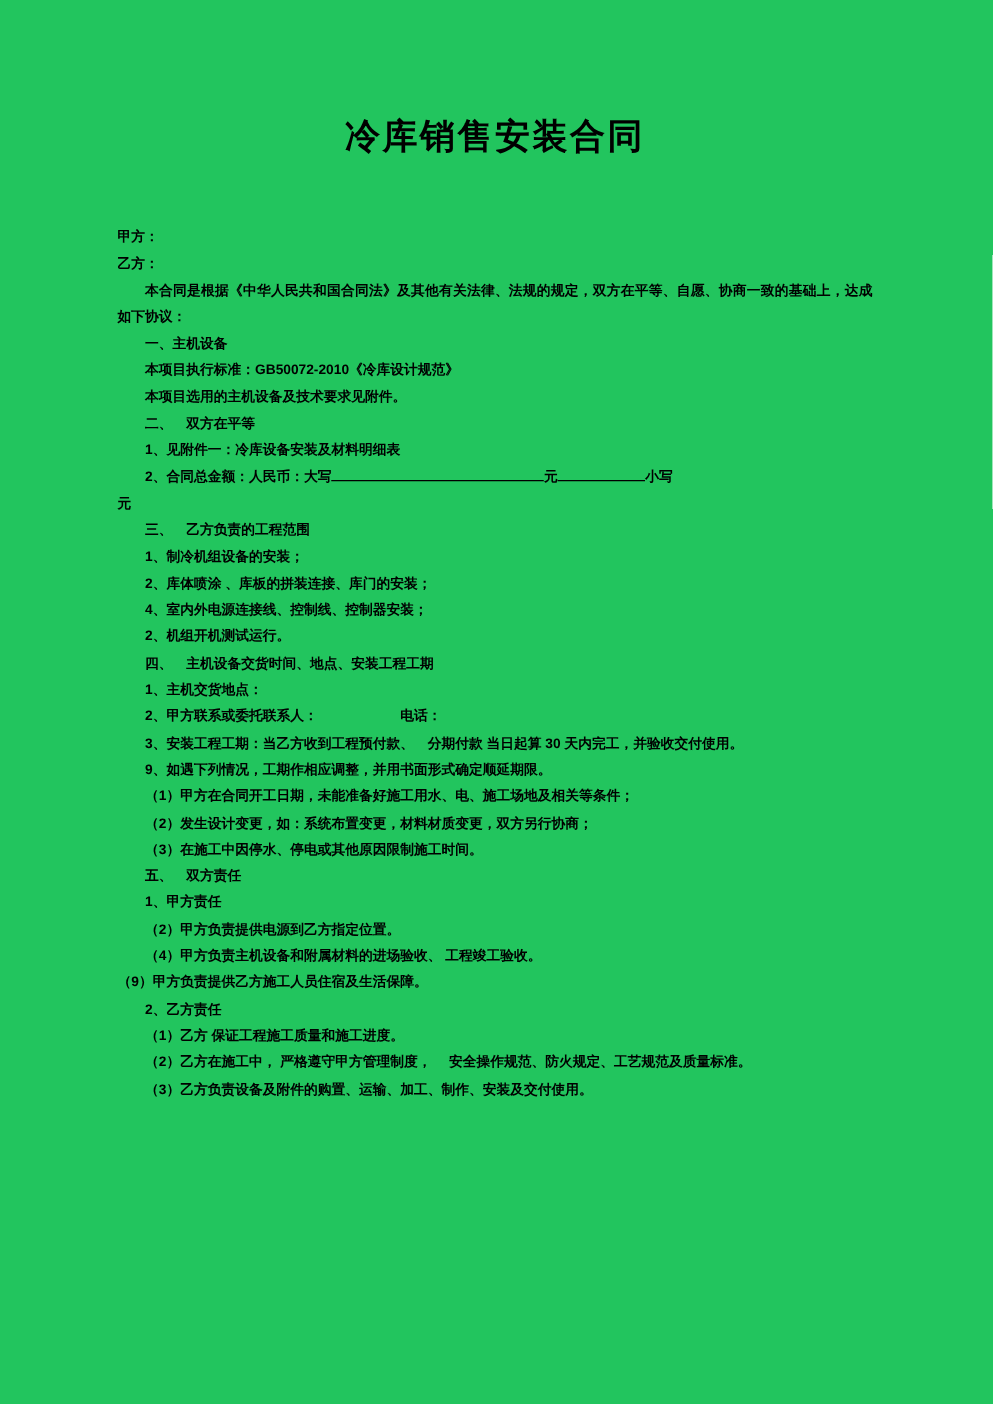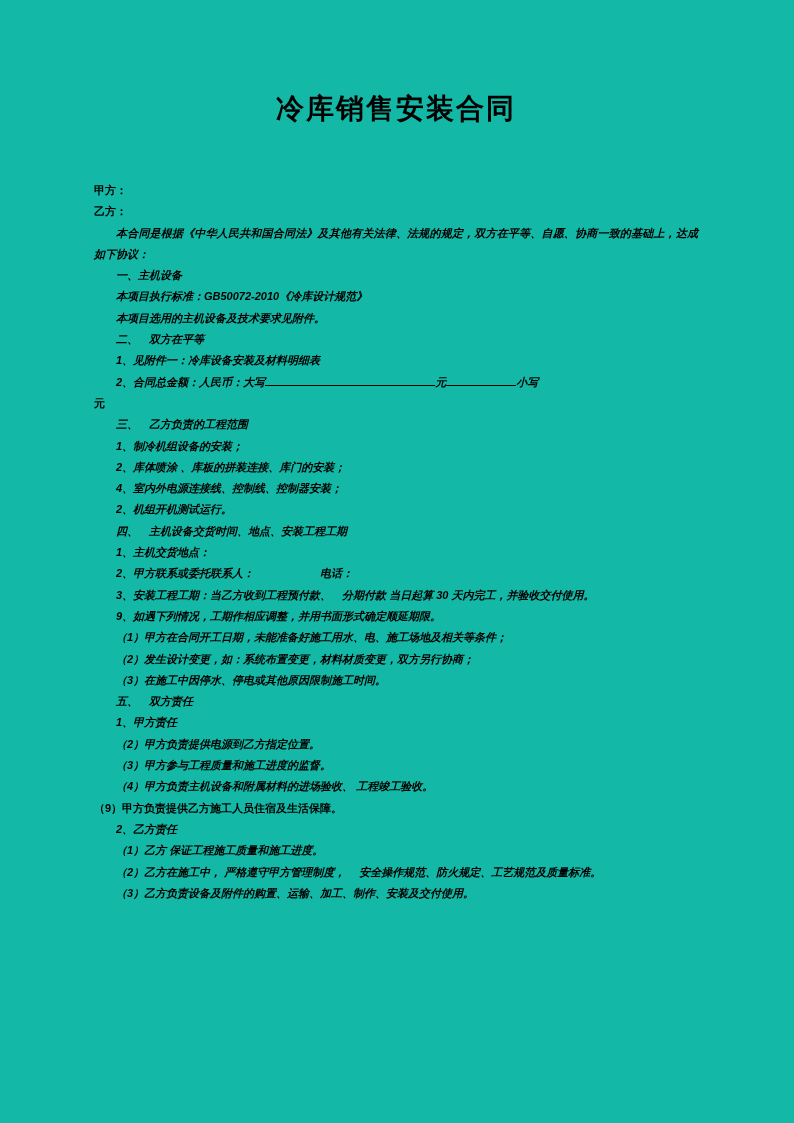--- a/index.html
+++ b/index.html
@@ -6,21 +6,21 @@
 
   html, body {
     width: 794px;
     height: 1123px;
     background: #ffffff;
   }
 
   .page {
     width: 794px;
     height: 1123px;
-    background: #14b8a6;
+    background: #22c55e;
     padding: 90px 96px 40px 94px;
     overflow: hidden;
     font-family: "Liberation Sans", "DejaVu Sans", sans-serif;
     color: #000000;
   }
 
   .doc-title {
     text-align: center;
     font-size: 28px;
     font-weight: bold;
@@ -36,21 +36,20 @@
     color: #000000;
   }
 
   .para {
     text-align: justify;
     text-justify: inter-ideograph;
   }
 
   .para.indent {
     text-indent: 2em;
-    font-style: italic;
   }
 
   .blank {
     display: inline-block;
     height: 2px;
     border-bottom: 1.6px solid #000000;
     vertical-align: baseline;
   }
 </style>
 </head>
@@ -80,21 +79,20 @@
       <div class="para indent"><span>1、主机交货地点：</span></div>
       <div class="para indent"><span>2、甲方联系或委托联系人：　　　　　　电话：</span></div>
       <div class="para indent"><span>3、安装工程工期：当乙方收到工程预付款、　分期付款 当日起算 30 天内完工，并验收交付使用。</span></div>
       <div class="para indent"><span>9、如遇下列情况，工期作相应调整，并用书面形式确定顺延期限。</span></div>
       <div class="para indent"><span>（1）甲方在合同开工日期，未能准备好施工用水、电、施工场地及相关等条件；</span></div>
       <div class="para indent"><span>（2）发生设计变更，如：系统布置变更，材料材质变更，双方另行协商；</span></div>
       <div class="para indent"><span>（3）在施工中因停水、停电或其他原因限制施工时间。</span></div>
       <div class="para indent"><span>五、　双方责任</span></div>
       <div class="para indent"><span>1、甲方责任</span></div>
       <div class="para indent"><span>（2）甲方负责提供电源到乙方指定位置。</span></div>
-      <div class="para indent"><span>（3）甲方参与工程质量和施工进度的监督。</span></div>
       <div class="para indent"><span>（4）甲方负责主机设备和附属材料的进场验收、 工程竣工验收。</span></div>
       <div class="para"><span>（9）甲方负责提供乙方施工人员住宿及生活保障。</span></div>
       <div class="para indent"><span>2、乙方责任</span></div>
       <div class="para indent"><span>（1）乙方 保证工程施工质量和施工进度。</span></div>
       <div class="para indent"><span>（2）乙方在施工中， 严格遵守甲方管理制度，　 安全操作规范、防火规定、工艺规范及质量标准。</span></div>
       <div class="para indent"><span>（3）乙方负责设备及附件的购置、运输、加工、制作、安装及交付使用。</span></div>
     </div>
 </div>
 
 </body></html>

